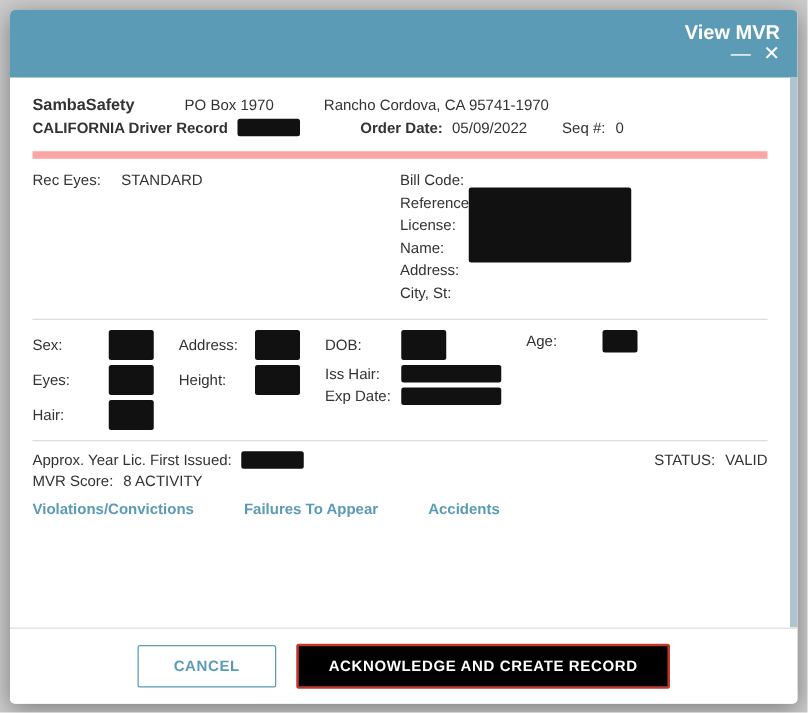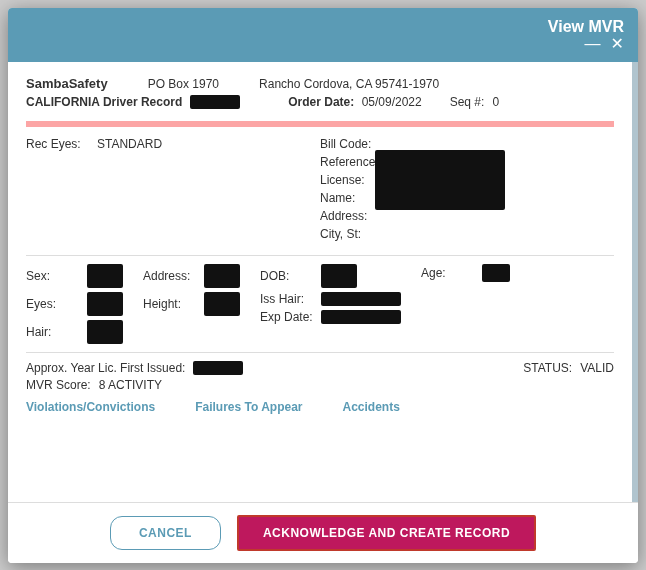--- a/index.html
+++ b/index.html
@@ -186,26 +186,26 @@
     }
     .btn-cancel {
       padding: 9px 28px;
       border: 1px solid #5b9bb5;
       background: #fff;
       color: #5b9bb5;
       font-size: 12px;
       font-weight: bold;
       letter-spacing: 0.5px;
       cursor: pointer;
-      border-radius: 12px;
+      border-radius: 2px;
     }
     .btn-acknowledge {
       padding: 9px 24px;
       border: 2px solid #c0392b;
-      background: #be185d;
+      background: #000000;
       color: #fff;
       font-size: 12px;
       font-weight: bold;
       letter-spacing: 0.5px;
       cursor: pointer;
       border-radius: 2px;
     }
   </style>
 </head>
 <body>

